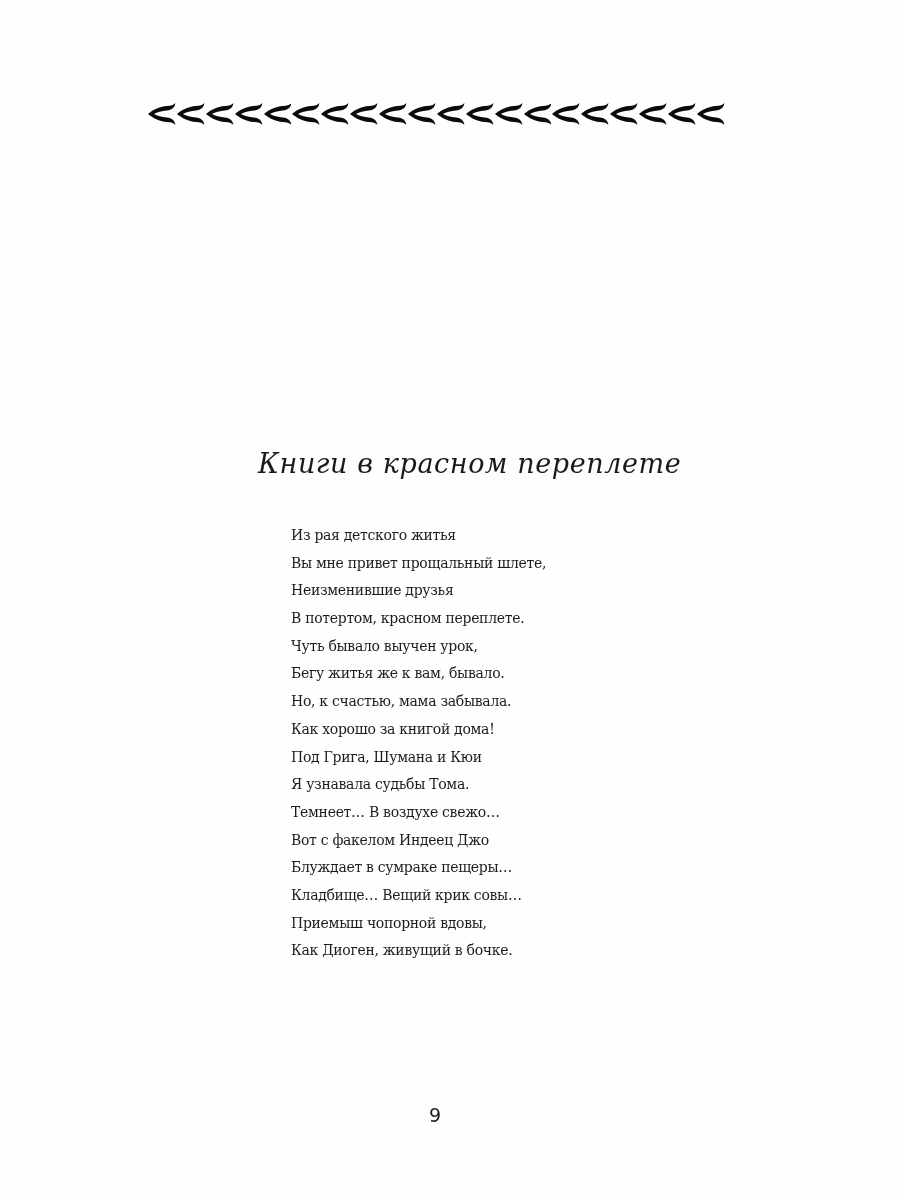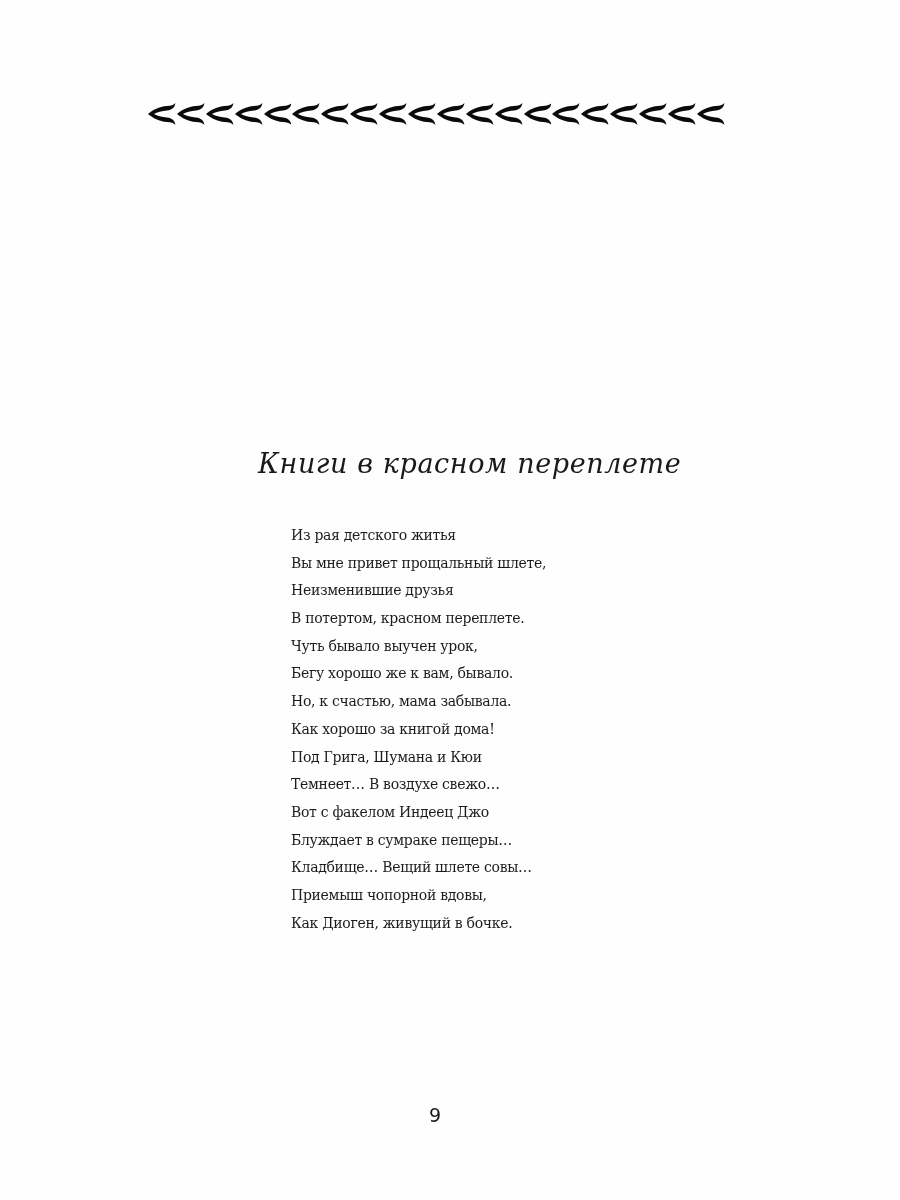--- a/index.html
+++ b/index.html
@@ -140,26 +140,27 @@
     </div>
 
   <div class="title">Книги в красном переплете</div>
 
   <div class="poem">
     <div class="line">Из рая детского житья</div>
     <div class="line">Вы мне привет прощальный шлете,</div>
     <div class="line">Неизменившие друзья</div>
     <div class="line">В потертом, красном переплете.</div>
     <div class="line">Чуть бывало выучен урок,</div>
-    <div class="line">Бегу хорошо же к вам, бывало.</div>
+    <div class="line">Бегу житья же к вам, бывало.</div>
     <div class="line">Но, к счастью, мама забывала.</div>
     <div class="line">Как хорошо за книгой дома!</div>
     <div class="line">Под Грига, Шумана и Кюи</div>
+    <div class="line">Я узнавала судьбы Тома.</div>
     <div class="line">Темнеет… В воздухе свежо…</div>
     <div class="line">Вот с факелом Индеец Джо</div>
     <div class="line">Блуждает в сумраке пещеры…</div>
-    <div class="line">Кладбище… Вещий шлете совы…</div>
+    <div class="line">Кладбище… Вещий крик совы…</div>
     <div class="line">Приемыш чопорной вдовы,</div>
     <div class="line">Как Диоген, живущий в бочке.</div>
   </div>
 
   <div class="page-number">9</div>
 </div>
 
 </body></html>

